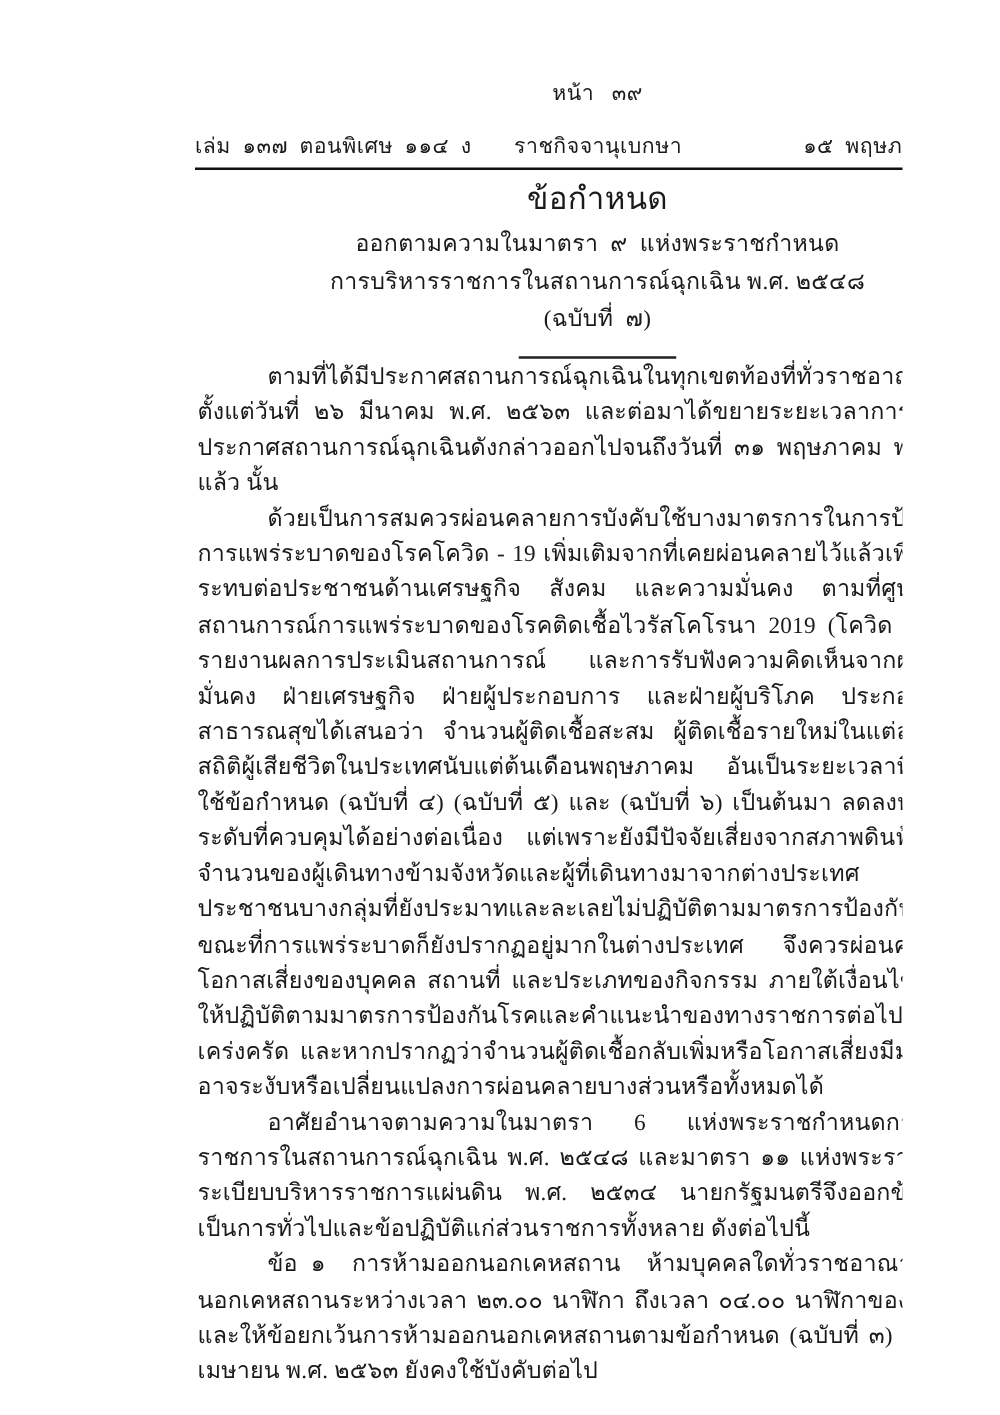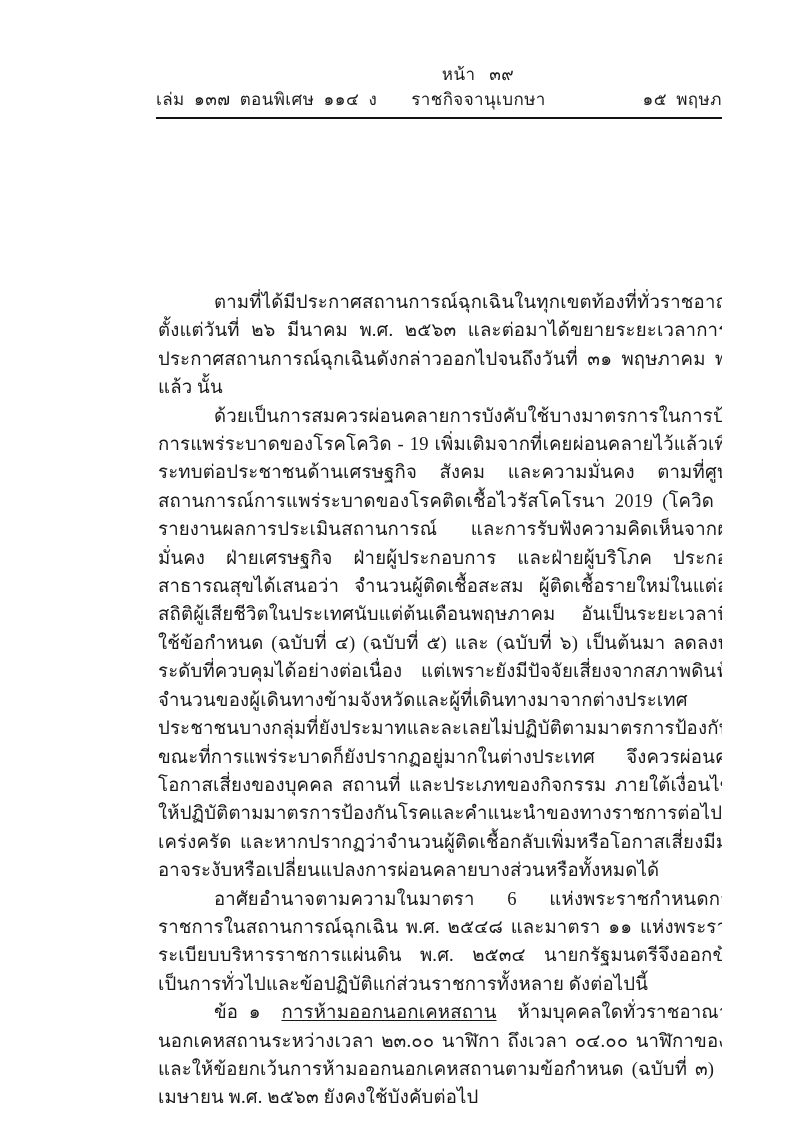--- a/index.html
+++ b/index.html
@@ -37,21 +37,21 @@
     letter-spacing: .4px;
     white-space: pre;
   }
   .masthead-row {
     display: flex;
     align-items: baseline;
     justify-content: space-between;
     font-size: 17px;
     line-height: 1.45;
     letter-spacing: .4px;
-    margin-top: 1px;
+    margin-top: 18px;
   }
   .masthead-left,
   .masthead-center,
   .masthead-right { white-space: pre; }
   .masthead-center {
     position: absolute;
     left: 1px;
     right: 0;
     text-align: center;
     pointer-events: none;
@@ -101,40 +101,47 @@
     line-height: 28.4px;
     letter-spacing: .15px;
   }
   .para {
     margin: 0;
     text-align: justify;
     text-justify: inter-character;
   }
   .para + .para { margin-top: 0; }
   .indent { display: inline-block; width: 56px; }
-  .u { text-decoration: underline; text-underline-offset: 2px; }
+  .u { text-underline-offset: 2px; }
   .nb { white-space: nowrap; margin-top: 14px; }
 </style>
 </head>
 <body>
 
 <div class="page">
 
   <div class="masthead">
     <div class="masthead-pageline">หน้า   ๓๙</div>
 
     <div class="masthead-row">
       <span class="masthead-left">เล่ม  ๑๓๗  ตอนพิเศษ  ๑๑๔  ง</span>
       <span class="masthead-center">ราชกิจจานุเบกษา</span>
       <span class="masthead-right">๑๕  พฤษภาคม  1565</span>
     </div>
 
     <hr class="masthead-rule">
   </div>
 
+  <div class="title-block">
+    <h1 class="doc-title">ข้อกำหนด</h1>
+    <div class="doc-subtitle">ออกตามความในมาตรา  ๙  แห่งพระราชกำหนด</div>
+    <div class="doc-subtitle">การบริหารราชการในสถานการณ์ฉุกเฉิน พ.ศ. ๒๕๔๘</div>
+    <div class="doc-subtitle">(ฉบับที่  ๗)</div>
+    <div class="title-divider"></div>
+  </div>
 
   <div class="body-copy">
 
     <p class="para"><span class="indent"></span><span>ตามที่ได้มีประกาศสถานการณ์ฉุกเฉินในทุกเขตท้องที่ทั่วราชอาณาจักรตั้งแต่วันที่ ๒๖ มีนาคม พ.ศ. ๒๕๖๓ และต่อมาได้ขยายระยะเวลาการบังคับใช้ประกาศสถานการณ์ฉุกเฉินดังกล่าวออกไปจนถึงวันที่ ๓๑ พฤษภาคม พ.ศ. 1726 แล้ว นั้น</span></p>
 
     <p class="para"><span class="indent"></span><span>ด้วยเป็นการสมควรผ่อนคลายการบังคับใช้บางมาตรการในการป้องกันการแพร่ระบาดของโรคโควิด - 19 เพิ่มเติมจากที่เคยผ่อนคลายไว้แล้วเพื่อลดผลกระทบต่อประชาชนด้านเศรษฐกิจ สังคม และความมั่นคง ตามที่ศูนย์บริหารสถานการณ์การแพร่ระบาดของโรคติดเชื้อไวรัสโคโรนา 2019 (โควิด - 19) ได้รายงานผลการประเมินสถานการณ์ และการรับฟังความคิดเห็นจากฝ่ายความมั่นคง ฝ่ายเศรษฐกิจ ฝ่ายผู้ประกอบการ และฝ่ายผู้บริโภค ประกอบกับฝ่ายสาธารณสุขได้เสนอว่า จำนวนผู้ติดเชื้อสะสม ผู้ติดเชื้อรายใหม่ในแต่ละวันและสถิติผู้เสียชีวิตในประเทศนับแต่ต้นเดือนพฤษภาคม อันเป็นระยะเวลาที่ประกาศใช้ข้อกำหนด (ฉบับที่ ๔) (ฉบับที่ ๕) และ (ฉบับที่ ๖) เป็นต้นมา ลดลงหรืออยู่ในระดับที่ควบคุมได้อย่างต่อเนื่อง แต่เพราะยังมีปัจจัยเสี่ยงจากสภาพดินฟ้าอากาศ จำนวนของผู้เดินทางข้ามจังหวัดและผู้ที่เดินทางมาจากต่างประเทศ ตลอดจนประชาชนบางกลุ่มที่ยังประมาทและละเลยไม่ปฏิบัติตามมาตรการป้องกันโรค ในขณะที่การแพร่ระบาดก็ยังปรากฏอยู่มากในต่างประเทศ จึงควรผ่อนคลายตามโอกาสเสี่ยงของบุคคล สถานที่ และประเภทของกิจกรรม ภายใต้เงื่อนไขว่ายังคงให้ปฏิบัติตามมาตรการป้องกันโรคและคำแนะนำของทางราชการต่อไปโดยเคร่งครัด และหากปรากฏว่าจำนวนผู้ติดเชื้อกลับเพิ่มหรือโอกาสเสี่ยงมีมากขึ้น ก็อาจระงับหรือเปลี่ยนแปลงการผ่อนคลายบางส่วนหรือทั้งหมดได้</span></p>
 
     <p class="para"><span class="indent"></span><span>อาศัยอำนาจตามความในมาตรา 6 แห่งพระราชกำหนดการบริหารราชการในสถานการณ์ฉุกเฉิน พ.ศ. ๒๕๔๘ และมาตรา ๑๑ แห่งพระราชบัญญัติระเบียบบริหารราชการแผ่นดิน พ.ศ. ๒๕๓๔ นายกรัฐมนตรีจึงออกข้อกำหนดเป็นการทั่วไปและข้อปฏิบัติแก่ส่วนราชการทั้งหลาย ดังต่อไปนี้</span></p>
 
     <p class="para"><span class="indent"></span><span class="nb">ข้อ  ๑</span><span>&nbsp; </span><span class="u">การห้ามออกนอกเคหสถาน</span><span>&nbsp; </span><span>ห้ามบุคคลใดทั่วราชอาณาจักรออกนอกเคหสถานระหว่างเวลา ๒๓.๐๐ นาฬิกา ถึงเวลา ๐๔.๐๐ นาฬิกาของวันรุ่งขึ้น และให้ข้อยกเว้นการห้ามออกนอกเคหสถานตามข้อกำหนด (ฉบับที่ ๓) ลงวันที่ 2 เมษายน พ.ศ. ๒๕๖๓ ยังคงใช้บังคับต่อไป</span></p>

